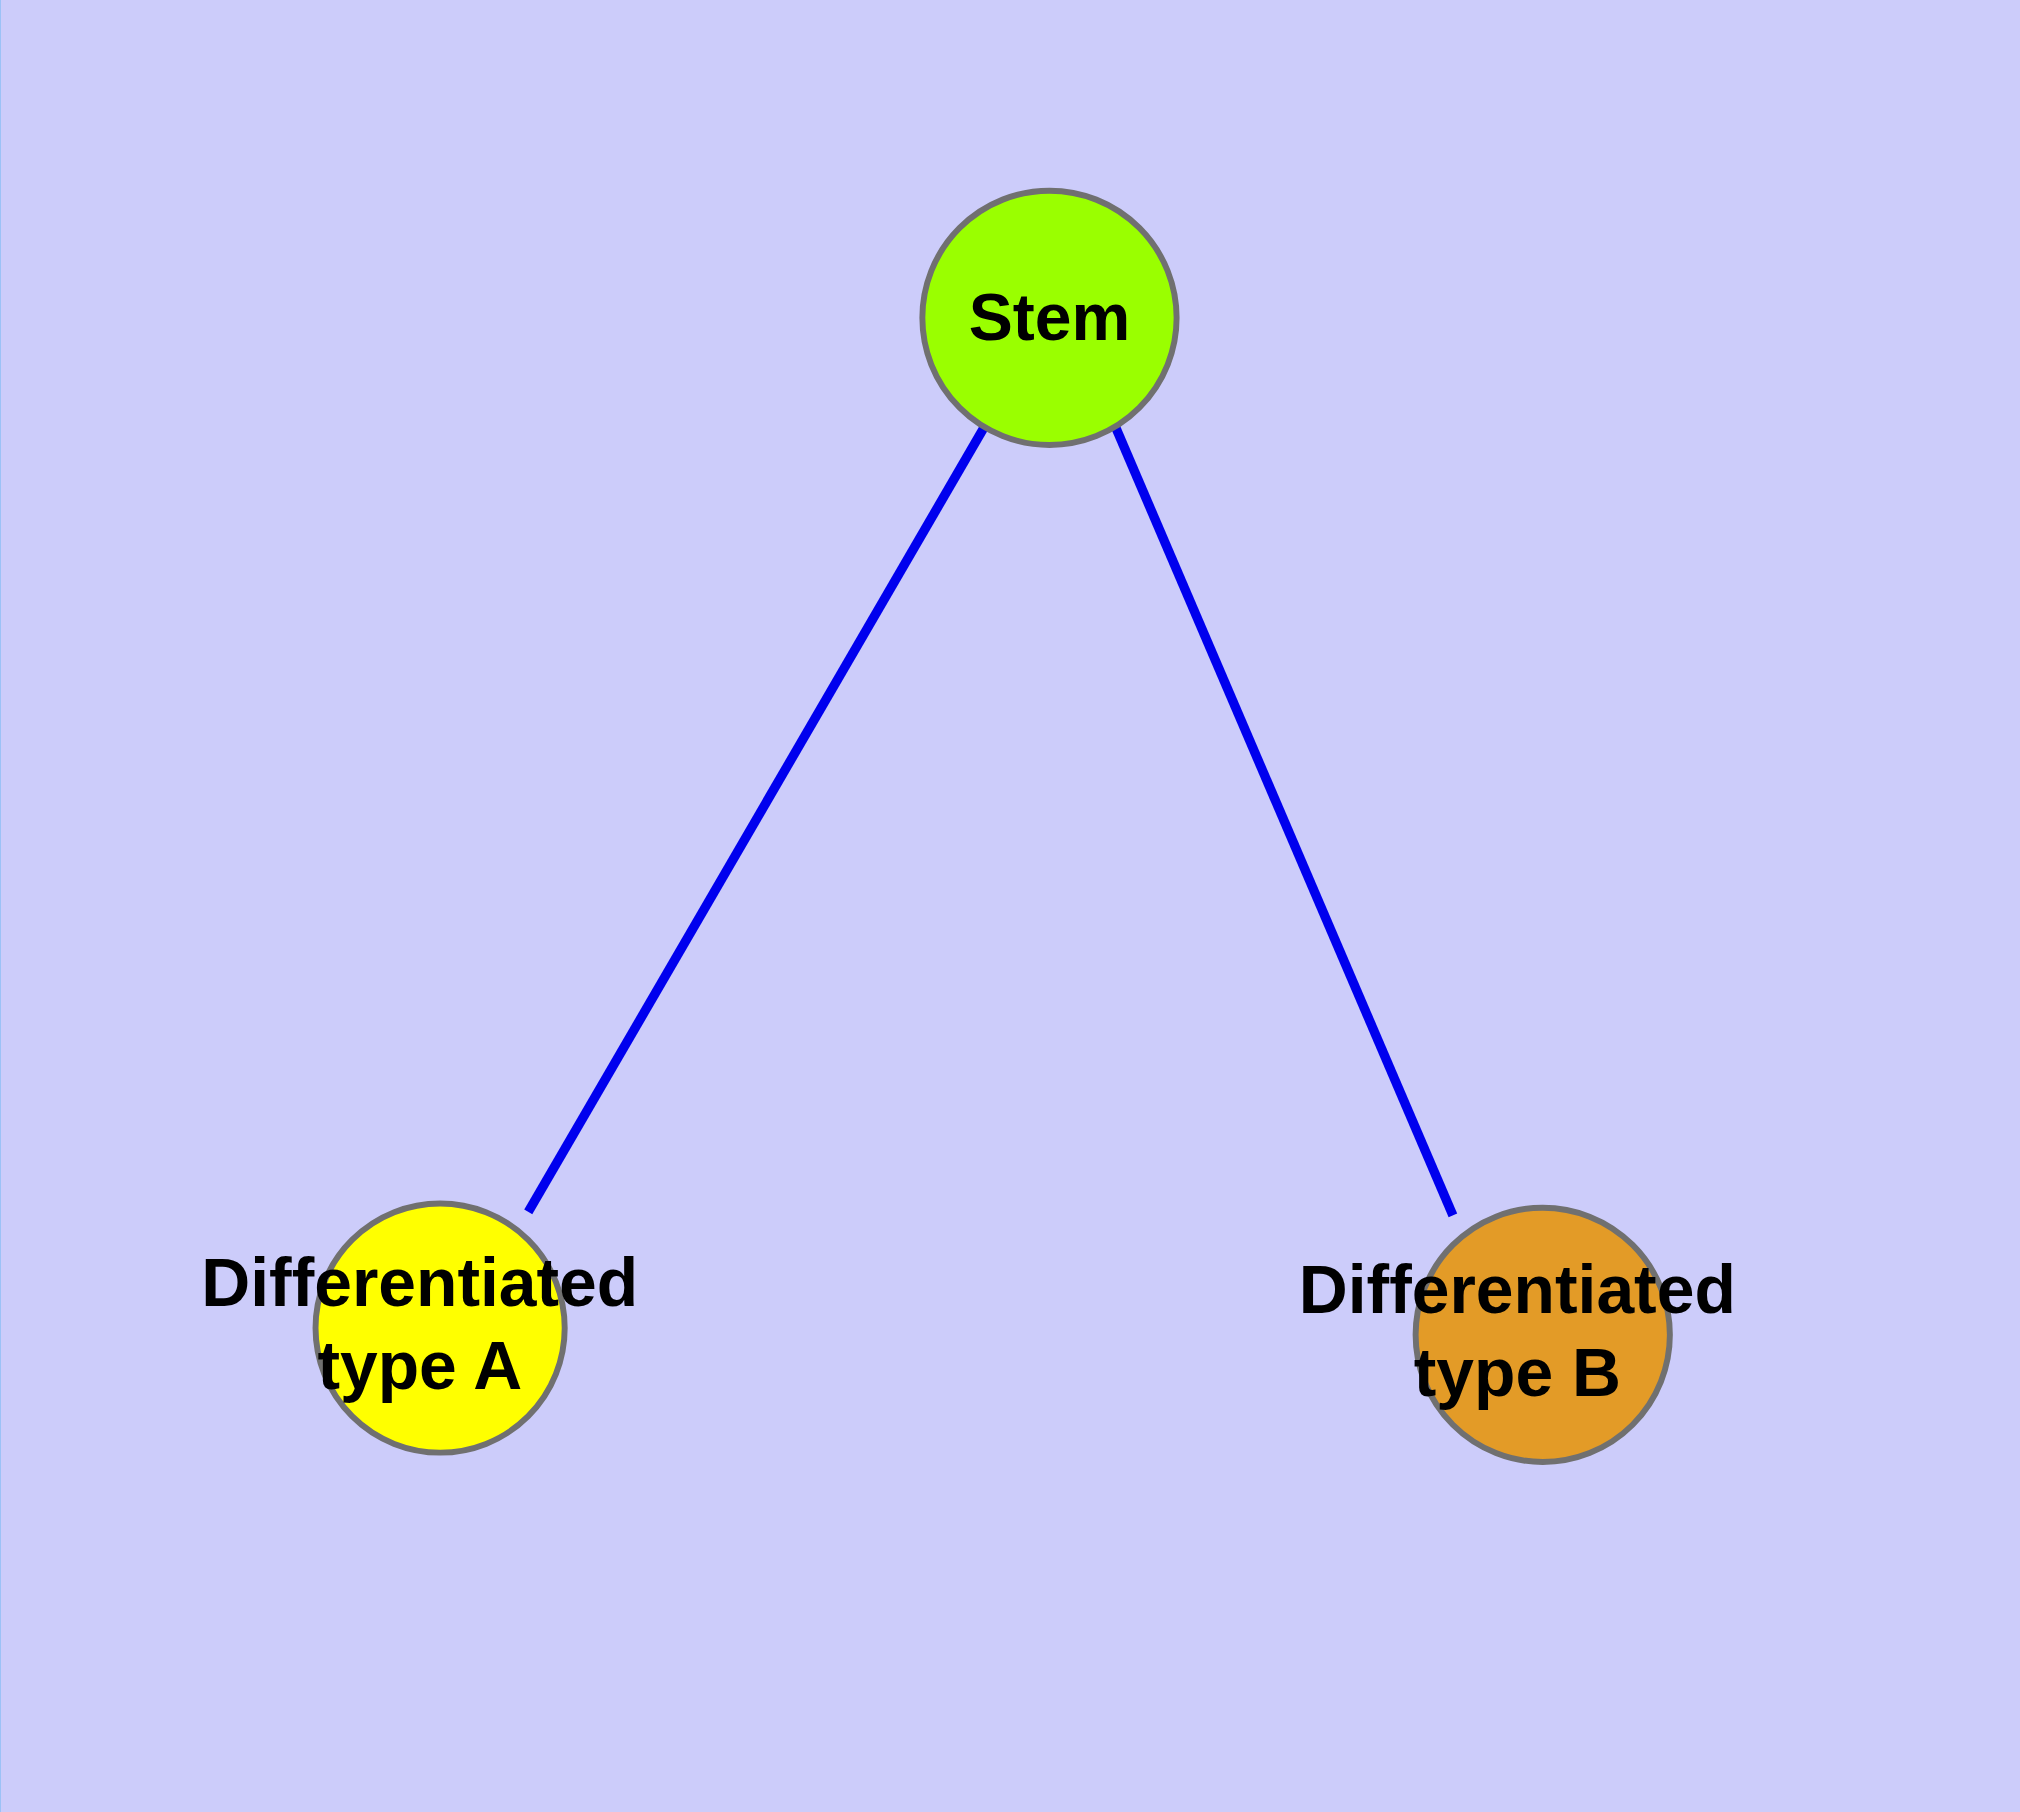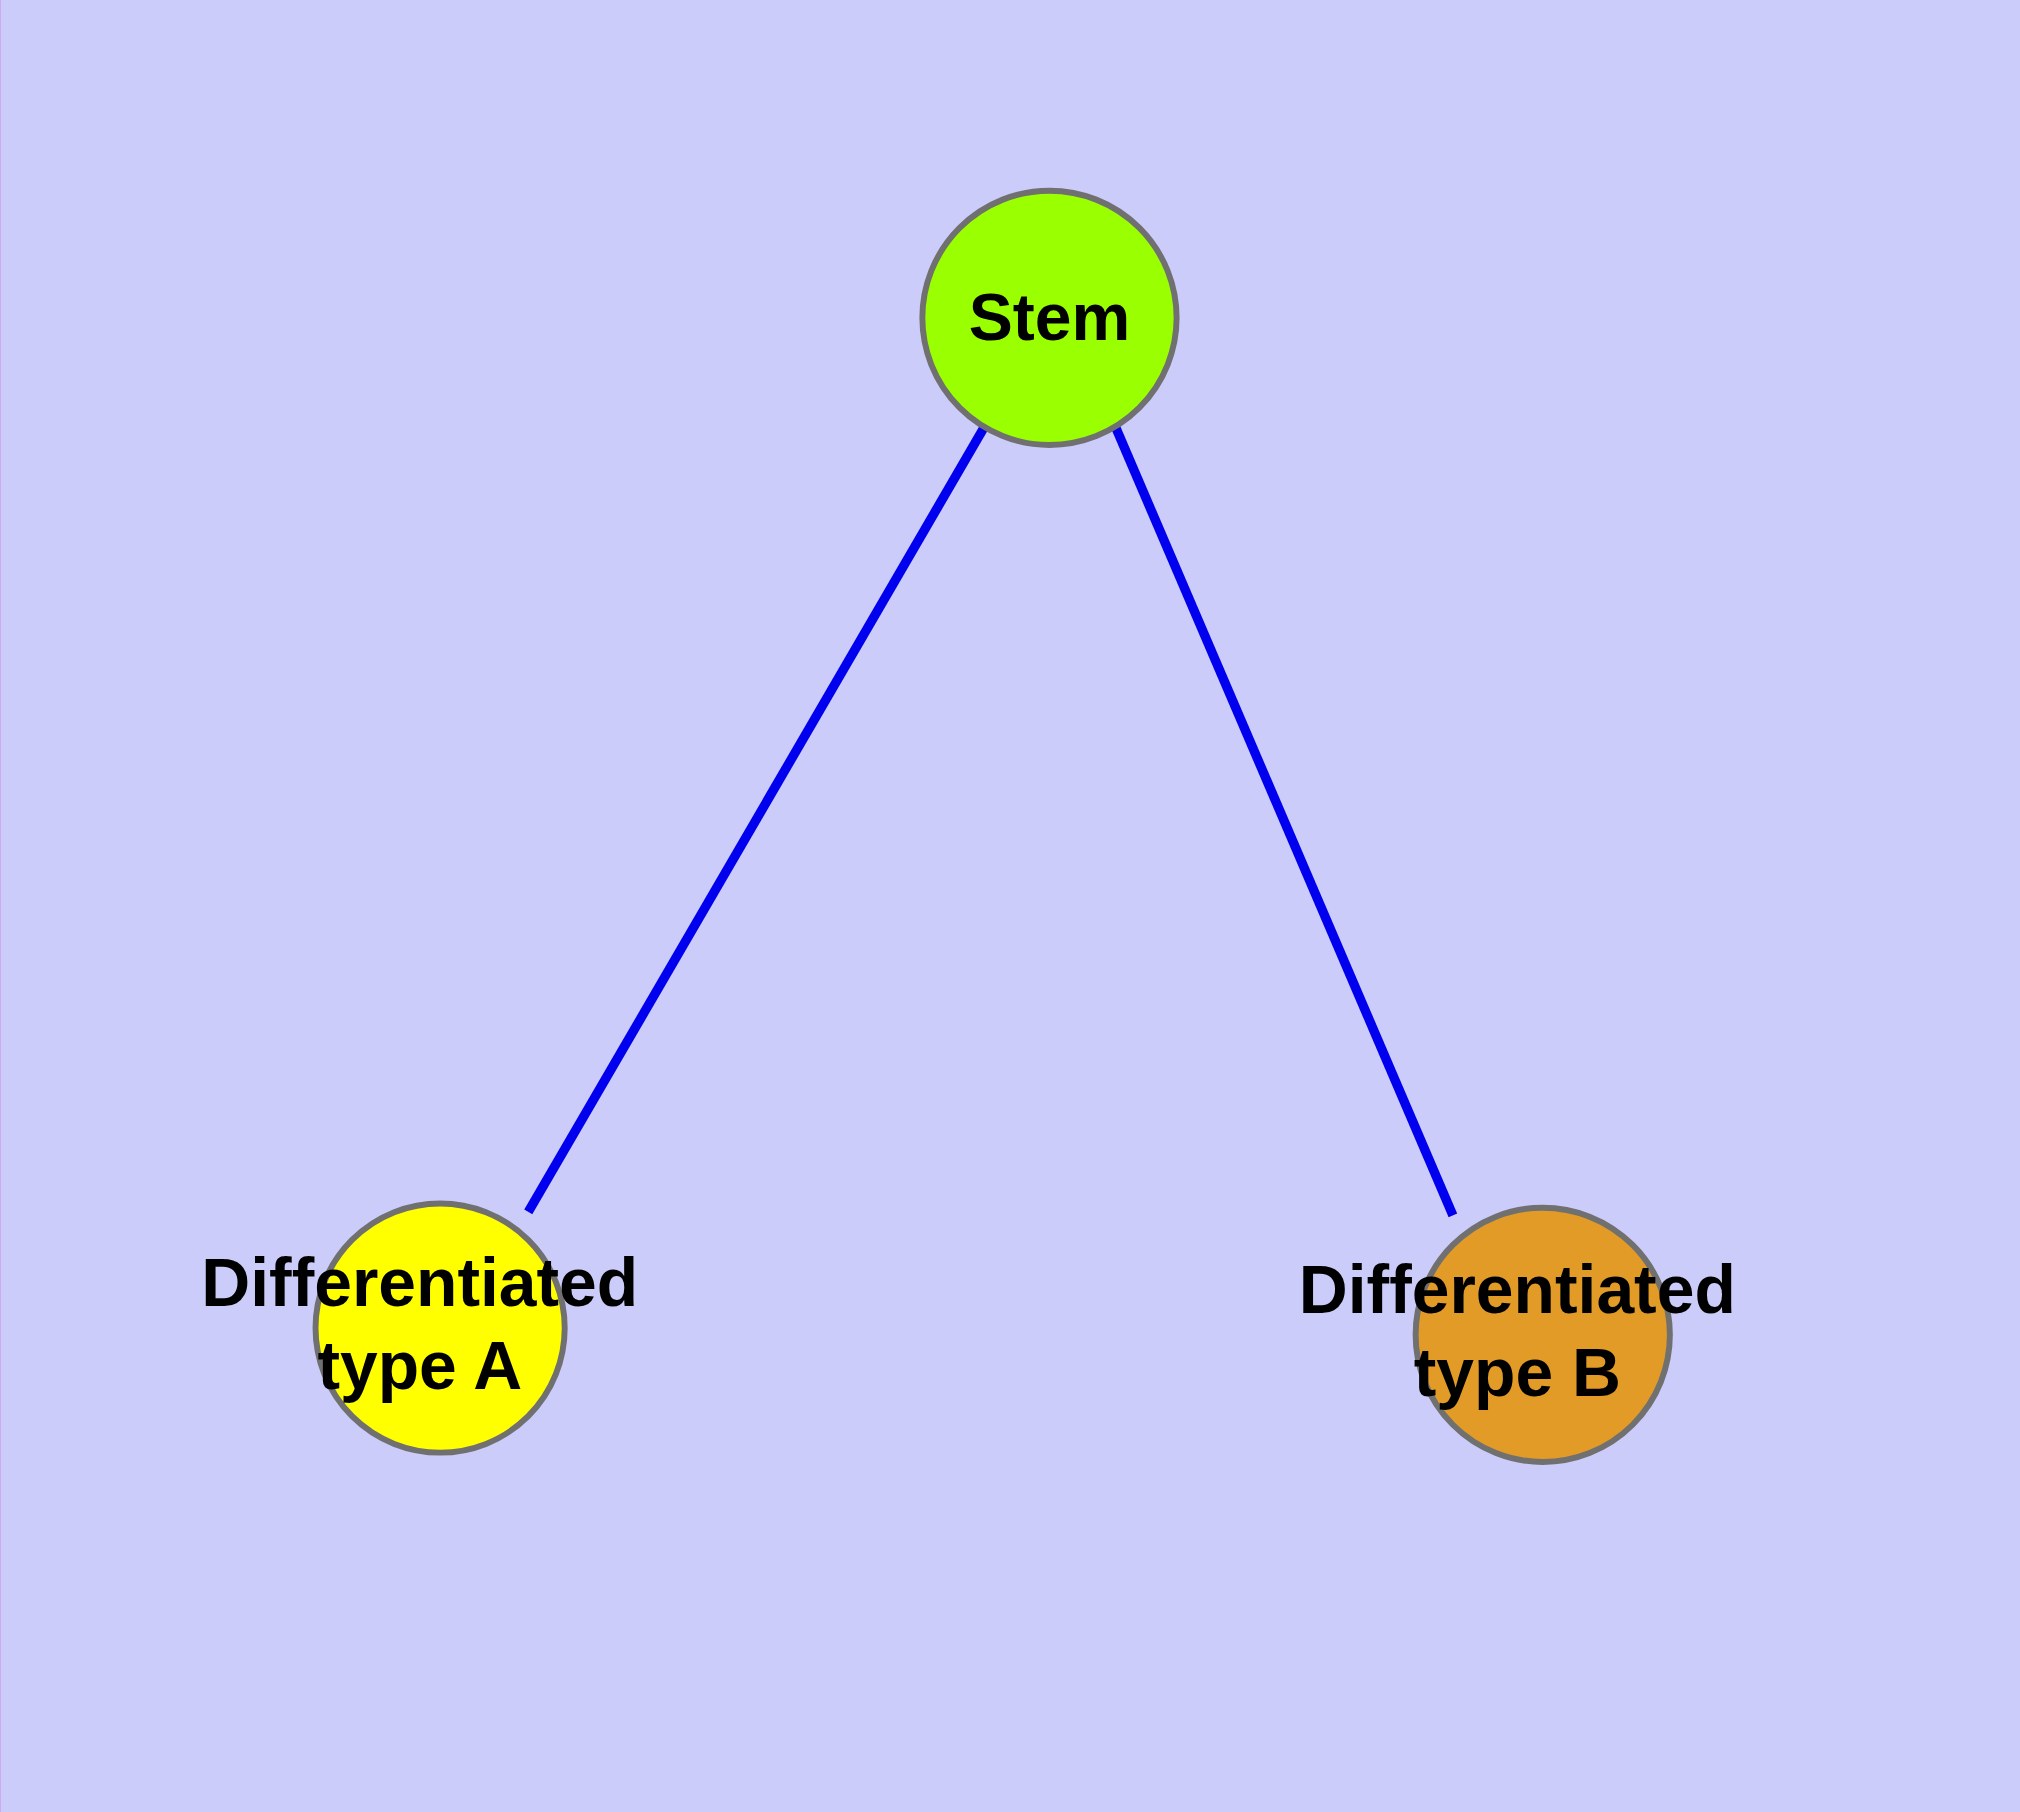--- a/index.html
+++ b/index.html
@@ -5,21 +5,21 @@
 <style>
   html, body {
     margin: 0;
     padding: 0;
     background: #ccccfa;
   }
   #stage {
     position: relative;
     width: 2021px;
     height: 1812px;
-    background: #d946ef;
+    background: #0ea5e9;
     overflow: hidden;
     font-family: "Liberation Sans", "DejaVu Sans", sans-serif;
   }
   #graph-canvas {
     position: absolute;
     left: 0;
     top: 0;
     width: 2021px;
     height: 1812px;
     display: block;

